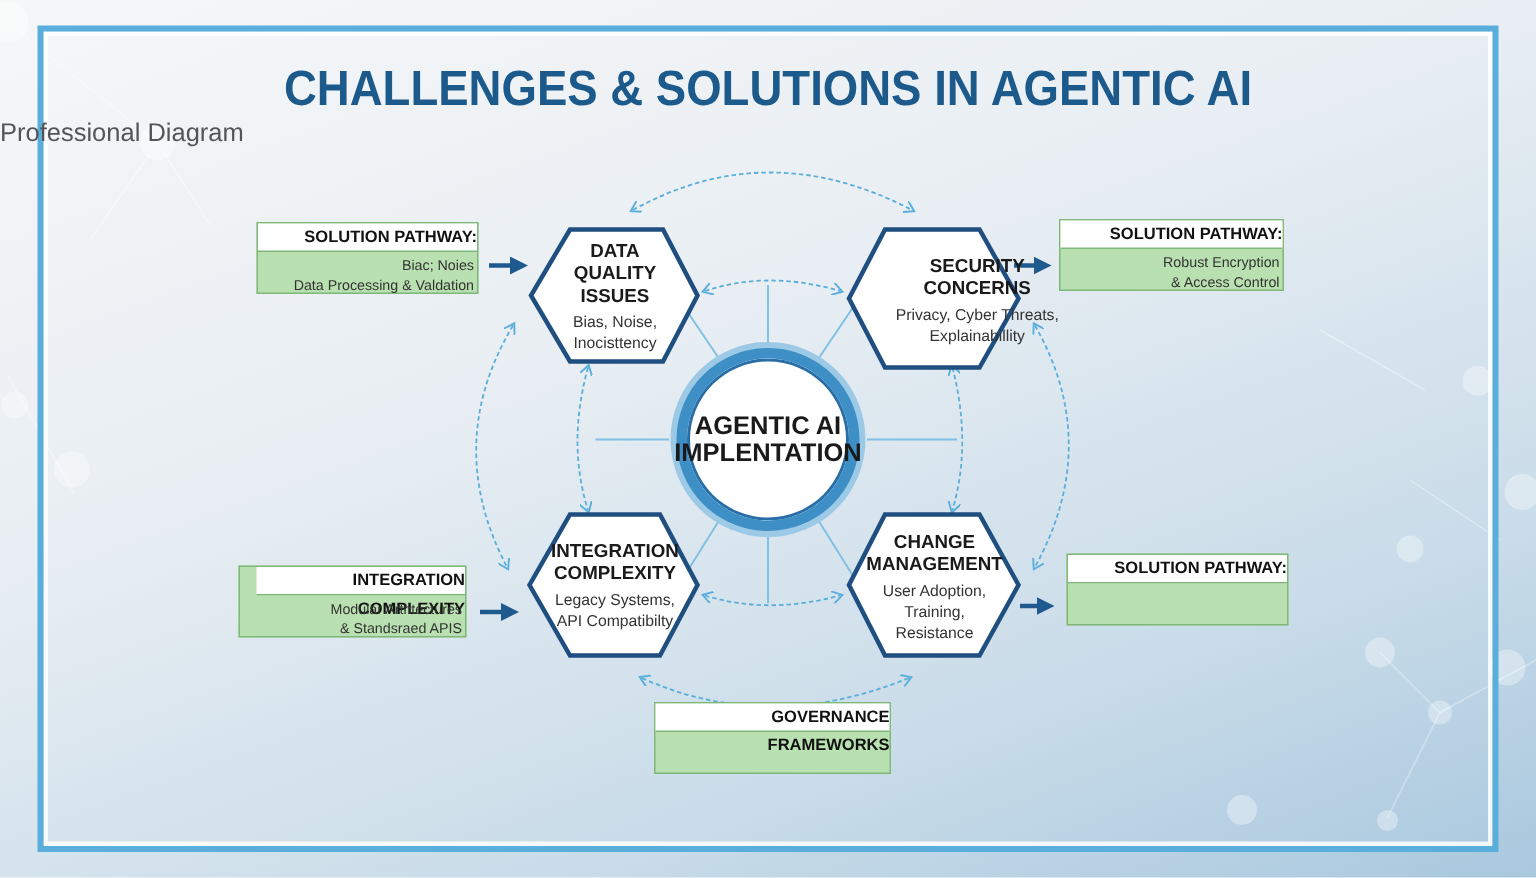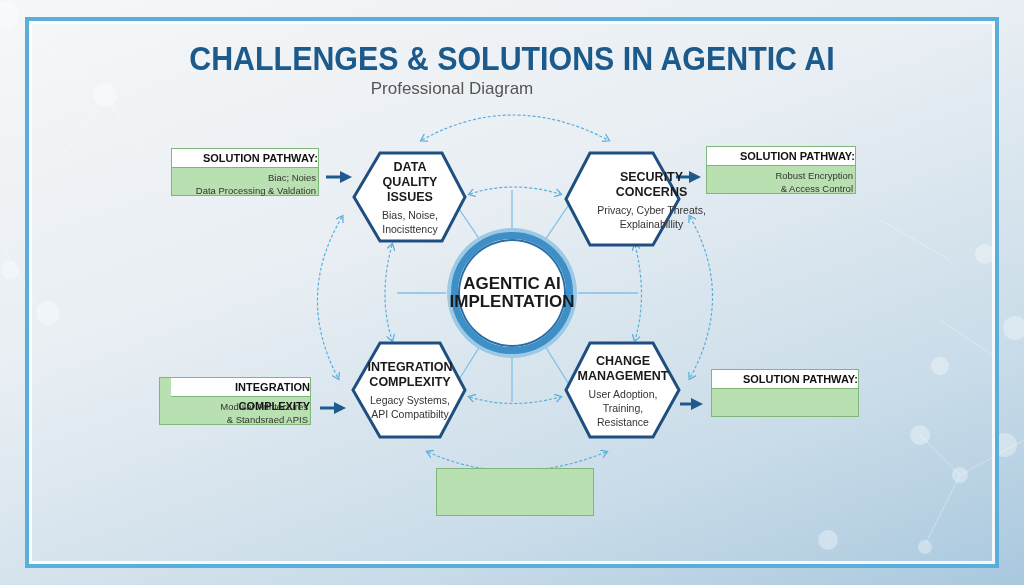--- a/index.html
+++ b/index.html
@@ -15,22 +15,22 @@
       border: 4px solid #5aaedc;
       box-shadow: inset 0 0 0 3px rgba(255,255,255,0.85);
     }
     .title {
       position: absolute; left: 0; top: 40px; width: 1024px; text-align: center;
       font-family: "Liberation Sans", sans-serif; font-weight: bold;
       font-size: 33px; color: #1d5a8c; letter-spacing: 0px;
       transform: scaleX(0.92);
     }
     .subtitle {
-      position: absolute; left: 0; top: 79px; width: 884px; text-align: center;
-      font-size: 17px; color: #555; padding-left: 20px;
+      position: absolute; left: 0; top: 79px; width: 884px; text-align: left;
+      font-size: 17px; color: #555;
     }
     .diagram { position: absolute; left: 0; top: 0; width: 1024px; height: 585px; }
     .hex {
       position: absolute; display: flex; flex-direction: column; align-items: center; justify-content: center;
       text-align: center;
     }
     .hex .ht { font-weight: bold; font-size: 12.5px; color: #1a1a1a; line-height: 15px; }
     .hex .hd { font-size: 10.5px; color: #333; line-height: 14px; margin-top: 3px; }
     .hub {
       position: absolute; left: 451px; top: 232px; width: 122px; height: 122px; border-radius: 50%;
@@ -205,13 +205,14 @@
     <div>Modular Arthtectures</div>
     <div>&amp; Standsraed APIS</div>
   </div>
 </div>
 
 <div class="sbox" style="left:711px;top:369px;width:148px;height:48px;">
   <div class="sh">SOLUTION PATHWAY:</div>
 </div>
 
 <div class="sbox" style="left:436px;top:468px;width:158px;height:48px;">
+  <div class="sh">GOVERNANCE FRAMEWORKS</div>
 </div>
 
 </body></html>

